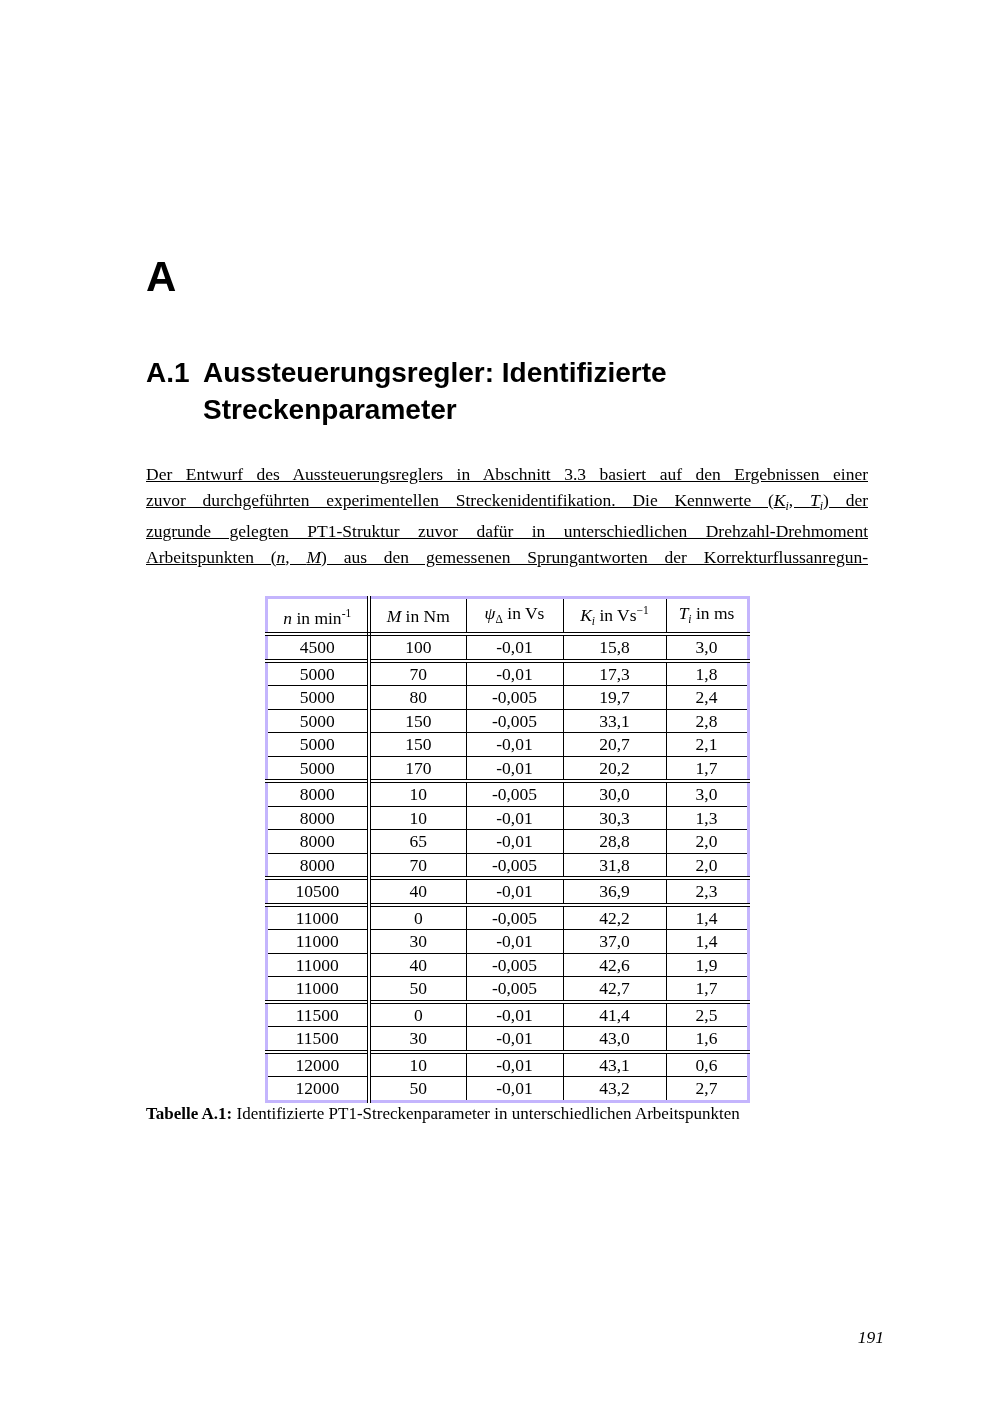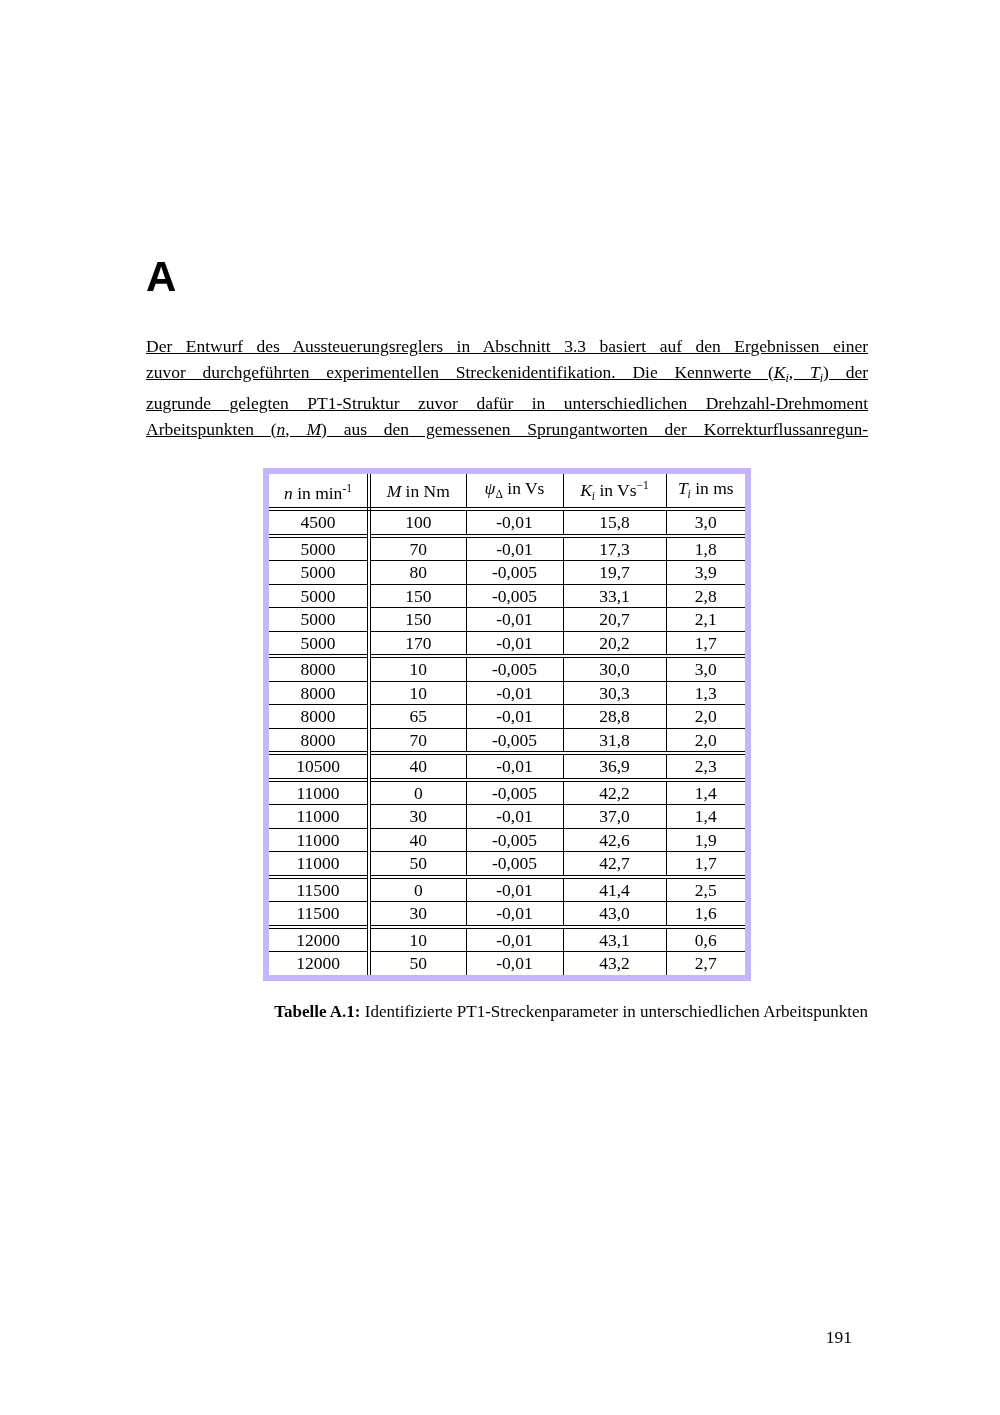--- a/index.html
+++ b/index.html
@@ -35,56 +35,64 @@
   .para-line.last { text-align-last:left; }
   .seg-italic { font-style:italic; }
   .seg-sub, .seg-subitalic { font-size:12px; vertical-align:-4px; }
   .seg-subitalic { font-style:italic; }
 
   
   .table-wrap { margin-top:26px; }
   table.params {
     border-collapse:collapse; table-layout:fixed;
     margin:0 auto; font-size:17.5px;
-    border:6px solid #c4b5fd;
+    border:3px solid #c4b5fd;
     font-family:Liberation Serif, serif;
   }
   table.params th, table.params td {
     border:1px solid #000; text-align:center; vertical-align:middle;
     padding:0; height:22.5px; line-height:22px; font-weight:normal;
     overflow:hidden;
   }
   table.params thead th { height:26px; border-bottom:4px double #000; }
   table.params th:first-child, table.params td:first-child { border-right:4px double #000; }
   table.params tbody tr.group-start td { border-top:4px double #000; }
   .mvar { font-style:italic; }
   .msup { font-size:11.5px; vertical-align:7px; letter-spacing:0; }
   .msub { font-size:11.5px; vertical-align:-4px; }
   .msub.it { font-style:italic; }
 
   
-  .caption { margin-top:20px; text-align:right; font-size:17px; line-height:22px; }
+  .caption { text-align:left; font-size:17px; line-height:22px; }
   .caption .lbl { font-weight:bold; }
 
   
   .pagenum {
-    position:absolute; right:148px; top:1327px;
+    position:absolute; right:116px; top:1327px;
     font-size:17.5px;
+    font-style:italic;
   }
 </style>
 </head>
 <body>
 
 <div class="page">
   <div class="content">
 
     <h1 class="chapter" style="margin:0;">
       <span class="num">A</span>
     </h1>
 
+    <h2 class="section" style="margin-bottom:0;">
+      <span class="num">A.1</span>
+      <span>
+        <span class="line" style="display:block;">Aussteuerungsregler: Identifizierte</span>
+        <span class="line" style="display:block;">Streckenparameter</span>
+      </span>
+    </h2>
 
     <div class="para">
         <div class="para-line"><span class="seg-plain">Der Entwurf des Aussteuerungsreglers in Abschnitt 3.3 basiert auf den Ergebnissen einer</span></div>
         <div class="para-line"><span class="seg-plain">zuvor durchgeführten experimentellen Streckenidentifikation. Die Kennwerte (</span><span class="seg-italic">K</span><span class="seg-subitalic">i</span><span class="seg-plain">, </span><span class="seg-italic">T</span><span class="seg-subitalic">i</span><span class="seg-plain">) der</span></div>
         <div class="para-line"><span class="seg-plain">zugrunde gelegten PT1-Struktur zuvor dafür in unterschiedlichen Drehzahl-Drehmoment</span></div>
         <div class="para-line"><span class="seg-plain">Arbeitspunkten (</span><span class="seg-italic">n</span><span class="seg-plain">, </span><span class="seg-italic">M</span><span class="seg-plain">) aus den gemessenen Sprungantworten der Korrekturflussanregun-</span></div>
       </div>
 
     <div class="table-wrap">
       <table class="params">
@@ -117,21 +125,21 @@
               <td>70</td>
               <td>-0,01</td>
               <td>17,3</td>
               <td>1,8</td>
             </tr>
             <tr>
               <td>5000</td>
               <td>80</td>
               <td>-0,005</td>
               <td>19,7</td>
-              <td>3,9</td>
+              <td>2,4</td>
             </tr>
             <tr>
               <td>5000</td>
               <td>150</td>
               <td>-0,005</td>
               <td>33,1</td>
               <td>2,8</td>
             </tr>
             <tr>
               <td>5000</td>

